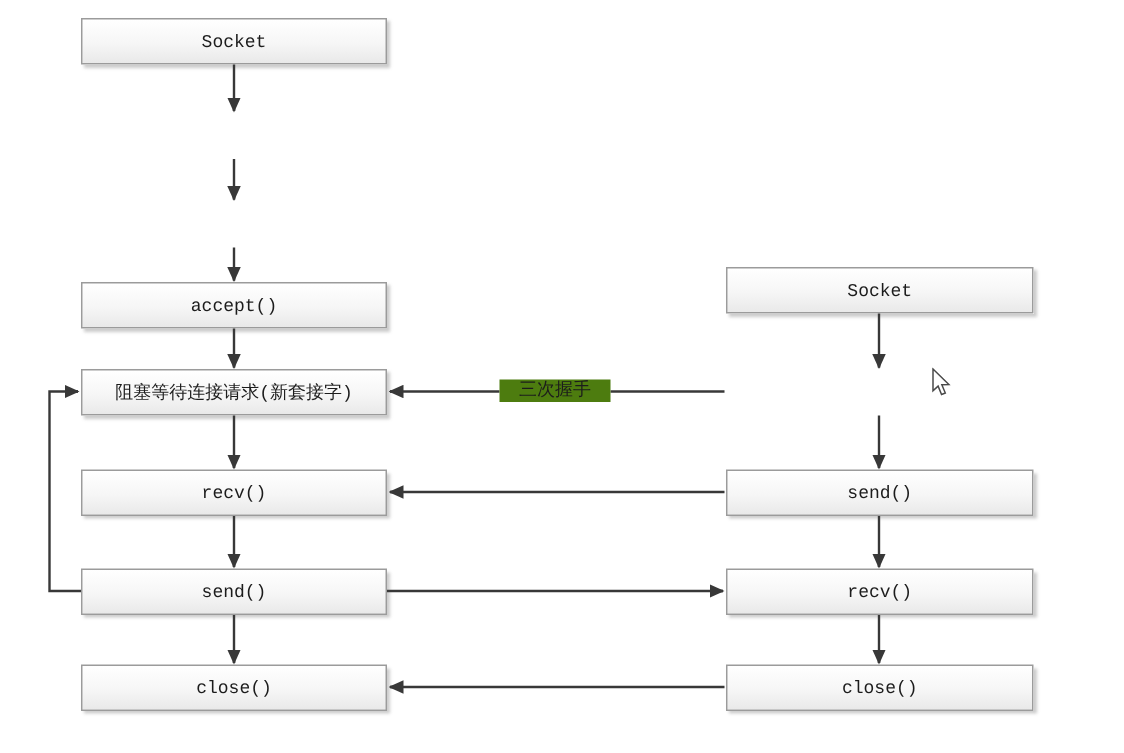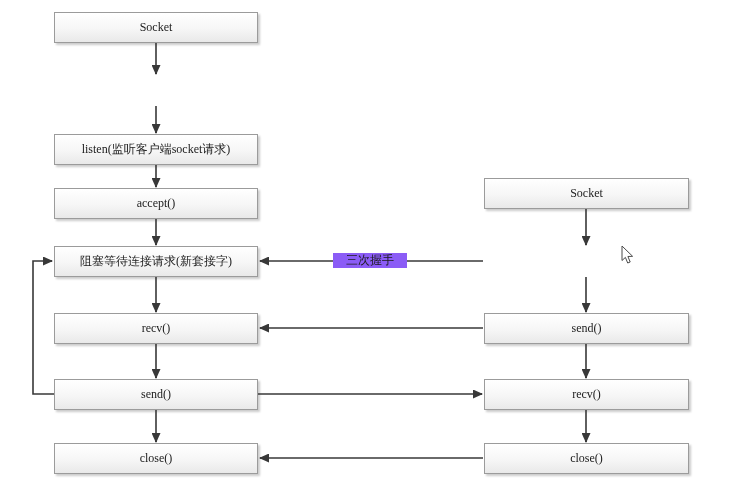--- a/index.html
+++ b/index.html
@@ -1,46 +1,45 @@
 <!DOCTYPE html>
 <html><head>
 <meta charset="utf-8">
 <style>
   html,body{margin:0;padding:0;background:#fff;}
   #canvas{
     position:relative;width:749px;height:502px;background:#ffffff;overflow:hidden;
-    font-family:Liberation Serif, serif;
+    font-family:Liberation Mono, monospace;
   }
   .box{
     position:absolute;box-sizing:border-box;height:31px;
     border:1px solid #9b9b9b;
     background:linear-gradient(180deg,#ffffff 0%,#f6f6f6 55%,#e9e9e9 100%);
     box-shadow:2px 2px 2px rgba(120,120,120,0.38);
     display:flex;align-items:center;justify-content:center;
     font-size:12px;color:#1c1c1c;white-space:nowrap;
   }
   .srv{left:54px;width:204px;}
   .cli{left:484px;width:205px;}
   #sv0{top:12px;}  #sv1{top:75px;}  #sv2{top:134px;} #sv3{top:188px;}
   #sv4{top:246px;} #sv5{top:313px;} #sv6{top:379px;} #sv7{top:443px;}
   #cl0{top:178px;} #cl1{top:246px;} #cl2{top:313px;} #cl3{top:379px;} #cl4{top:443px;}
   #arrows{position:absolute;left:0;top:0;width:749px;height:502px;pointer-events:none;}
   #handshake-label{
     position:absolute;left:333px;top:253px;width:74px;height:15px;
-    background:#8b5cf6;text-align:center;font-size:12px;line-height:15px;color:#1c1c1c;
+    background:#4d7c0f;text-align:center;font-size:12px;line-height:15px;color:#1c1c1c;
   }
   #cursor{position:absolute;left:621px;top:245px;width:13px;height:19px;pointer-events:none;}
 </style>
 </head>
 <body>
 
 <div id="canvas">
 
   <div class="box srv" id="sv0">Socket</div>
-  <div class="box srv" id="sv2">listen(监听客户端socket请求)</div>
   <div class="box srv" id="sv3">accept()</div>
   <div class="box srv" id="sv4">阻塞等待连接请求(新套接字)</div>
   <div class="box srv" id="sv5">recv()</div>
   <div class="box srv" id="sv6">send()</div>
   <div class="box srv" id="sv7">close()</div>
 
   <div class="box cli" id="cl0">Socket</div>
   <div class="box cli" id="cl2">send()</div>
   <div class="box cli" id="cl3">recv()</div>
   <div class="box cli" id="cl4">close()</div>

